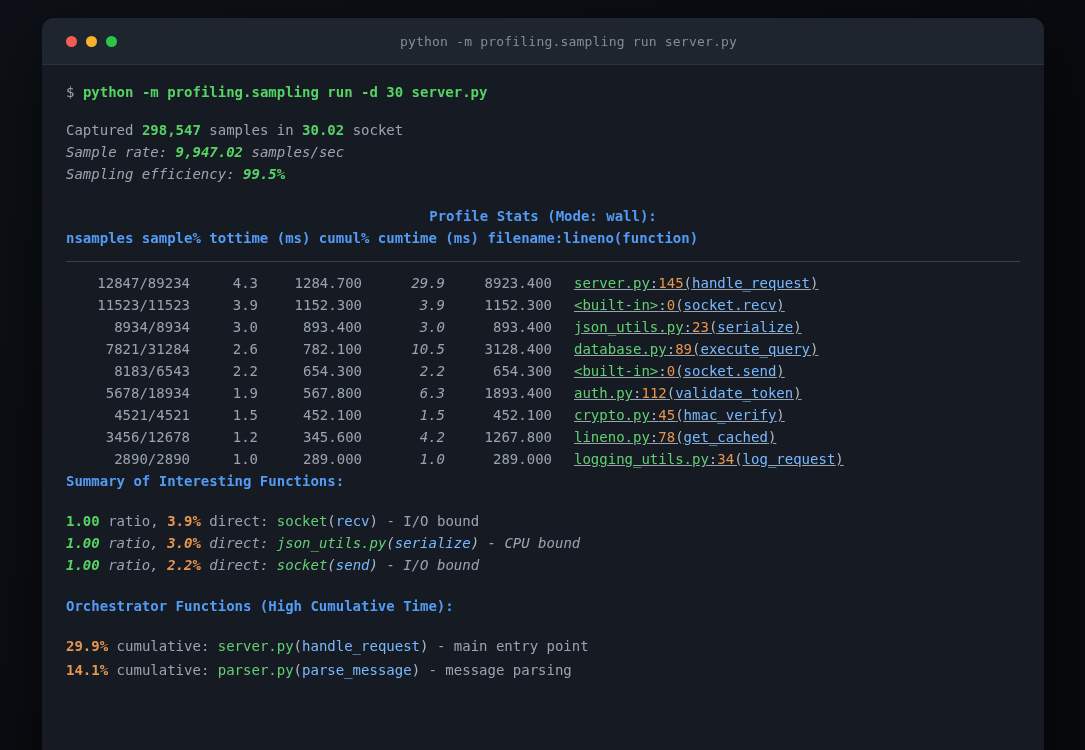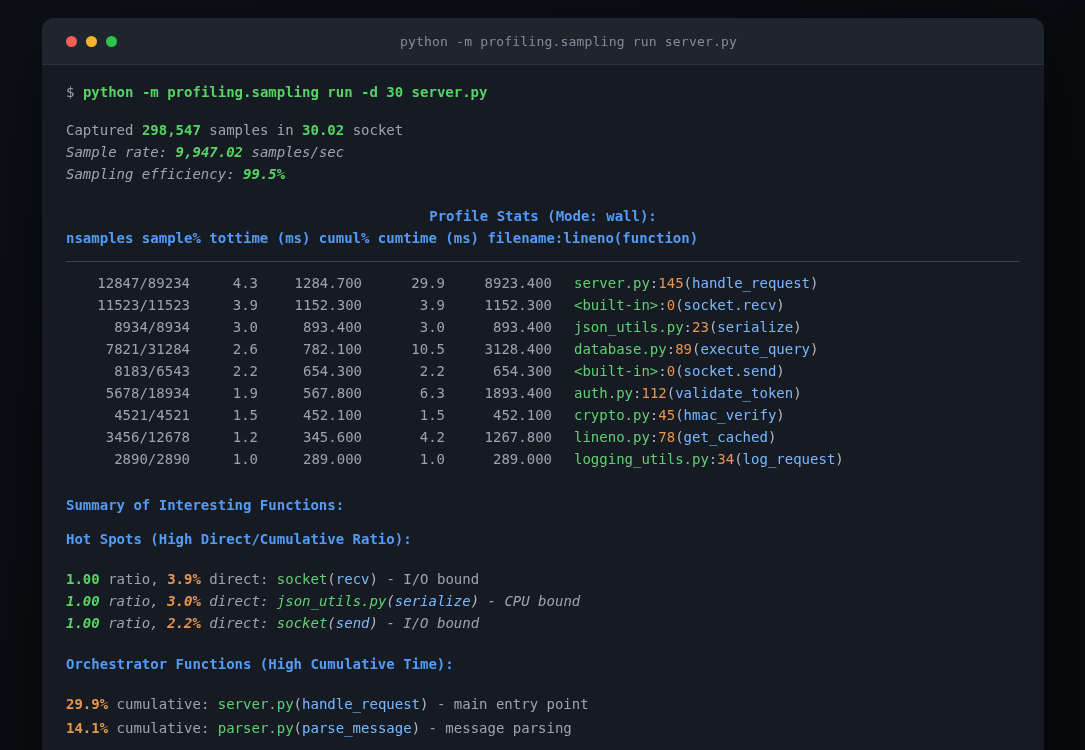--- a/index.html
+++ b/index.html
@@ -35,26 +35,26 @@
   .r{white-space:pre;font-size:14px;line-height:22px;color:var(--fg);}
   .d{color:var(--fg);}
   .gb{color:var(--green);font-weight:bold;}
   .g{color:var(--green-soft);}
   .hb{color:var(--blue-head);font-weight:bold;}
   .b{color:var(--blue-fn);}
   .o{color:var(--orange);}
   .ob{color:var(--orange);font-weight:bold;}
   .p{color:var(--punct);}
   .mt16{margin-top:16px;} .mt6{margin-top:0;font-style:italic;} .mt20{margin-top:20px;text-align:center;}
-  .mt24{margin-top:24px;} .mt12{margin-top:12px;} .mt3{margin-top:18px;}
+  .mt24{} .mt12{margin-top:12px;} .mt3{margin-top:18px;}
   .mt19{margin-top:19px;} .mt2{margin-top:2px;}
   .tdivider{border:none;border-top:1px solid var(--divider);margin:12px 0 10px;height:0;}
   .cell{display:inline-block;text-align:right;}
-  .c1{width:124px;} .c2{width:68px;} .c3{width:104px;} .c4{width:83px;} .c5{width:107px;}
-  .loc{margin-left:22px;}
+  .c1{width:124px;} .c2{width:68px;} .c3{width:104px;} .c4{width:83px;font-style:italic;} .c5{width:107px;}
+  .loc{margin-left:22px;text-decoration:underline;}
 </style>
 </head>
 <body>
 
 <div class="window">
   <div class="titlebar">
     <div class="lights">
       <span class="dot red"></span>
       <span class="dot yellow"></span>
       <span class="dot green"></span>
@@ -83,21 +83,20 @@
       <div class="r"><span class="cell c1">7821/31284</span><span class="cell c2">2.6</span><span class="cell c3">782.100</span><span class="cell c4">10.5</span><span class="cell c5">3128.400</span><span class="loc"><span class="g">database.py</span><span class="p">:</span><span class="o">89</span><span class="p">(</span><span class="b">execute_query</span><span class="p">)</span></span></div>
       <div class="r"><span class="cell c1">8183/6543</span><span class="cell c2">2.2</span><span class="cell c3">654.300</span><span class="cell c4">2.2</span><span class="cell c5">654.300</span><span class="loc"><span class="g">&lt;built-in&gt;</span><span class="p">:</span><span class="o">0</span><span class="p">(</span><span class="b">socket.send</span><span class="p">)</span></span></div>
       <div class="r"><span class="cell c1">5678/18934</span><span class="cell c2">1.9</span><span class="cell c3">567.800</span><span class="cell c4">6.3</span><span class="cell c5">1893.400</span><span class="loc"><span class="g">auth.py</span><span class="p">:</span><span class="o">112</span><span class="p">(</span><span class="b">validate_token</span><span class="p">)</span></span></div>
       <div class="r"><span class="cell c1">4521/4521</span><span class="cell c2">1.5</span><span class="cell c3">452.100</span><span class="cell c4">1.5</span><span class="cell c5">452.100</span><span class="loc"><span class="g">crypto.py</span><span class="p">:</span><span class="o">45</span><span class="p">(</span><span class="b">hmac_verify</span><span class="p">)</span></span></div>
       <div class="r"><span class="cell c1">3456/12678</span><span class="cell c2">1.2</span><span class="cell c3">345.600</span><span class="cell c4">4.2</span><span class="cell c5">1267.800</span><span class="loc"><span class="g">lineno.py</span><span class="p">:</span><span class="o">78</span><span class="p">(</span><span class="b">get_cached</span><span class="p">)</span></span></div>
       <div class="r"><span class="cell c1">2890/2890</span><span class="cell c2">1.0</span><span class="cell c3">289.000</span><span class="cell c4">1.0</span><span class="cell c5">289.000</span><span class="loc"><span class="g">logging_utils.py</span><span class="p">:</span><span class="o">34</span><span class="p">(</span><span class="b">log_request</span><span class="p">)</span></span></div>
     </div>
 
     <div class="r mt24"><span class="hb">Summary of Interesting Functions:</span></div>
 
-    <div class="r mt12"><span class="hb">Hot Spots (High Direct/Cumulative Ratio):</span></div>
 
     <div class="r mt3"><span class="gb">1.00</span> <span class="d">ratio,</span> <span class="ob">3.9%</span> <span class="d">direct:</span> <span class="g">socket</span><span class="p">(</span><span class="b">recv</span><span class="p">)</span> <span class="d">- I/O bound</span></div>
     <div class="r mt6"><span class="gb">1.00</span> <span class="d">ratio,</span> <span class="ob">3.0%</span> <span class="d">direct:</span> <span class="g">json_utils.py</span><span class="p">(</span><span class="b">serialize</span><span class="p">)</span> <span class="d">- CPU bound</span></div>
     <div class="r mt6"><span class="gb">1.00</span> <span class="d">ratio,</span> <span class="ob">2.2%</span> <span class="d">direct:</span> <span class="g">socket</span><span class="p">(</span><span class="b">send</span><span class="p">)</span> <span class="d">- I/O bound</span></div>
 
     <div class="r mt19"><span class="hb">Orchestrator Functions (High Cumulative Time):</span></div>
 
     <div class="r mt3"><span class="ob">29.9%</span> <span class="d">cumulative:</span> <span class="g">server.py</span><span class="p">(</span><span class="b">handle_request</span><span class="p">)</span> <span class="d">- main entry point</span></div>
     <div class="r mt2"><span class="ob">14.1%</span> <span class="d">cumulative:</span> <span class="g">parser.py</span><span class="p">(</span><span class="b">parse_message</span><span class="p">)</span> <span class="d">- message parsing</span></div>
   </div>

